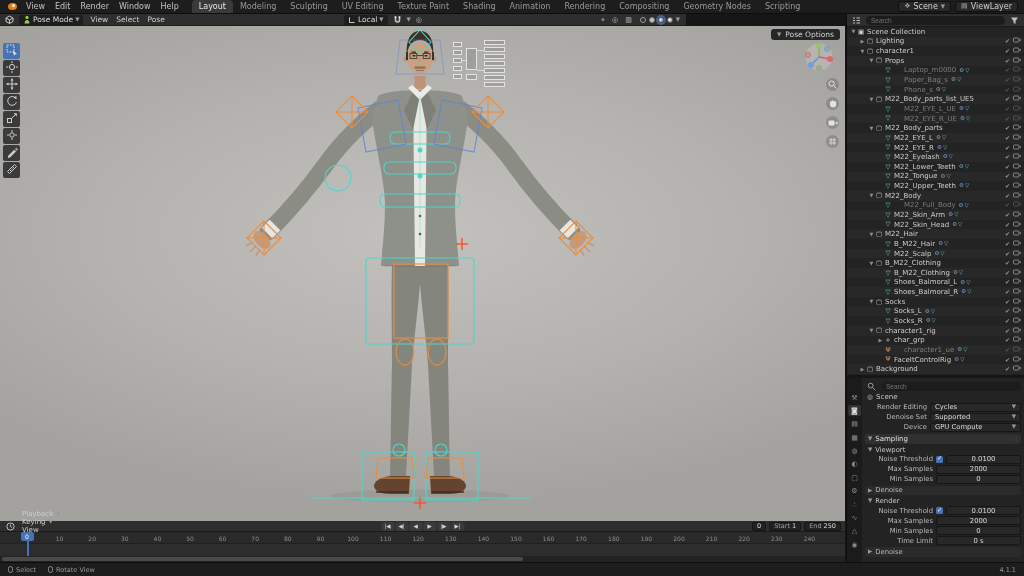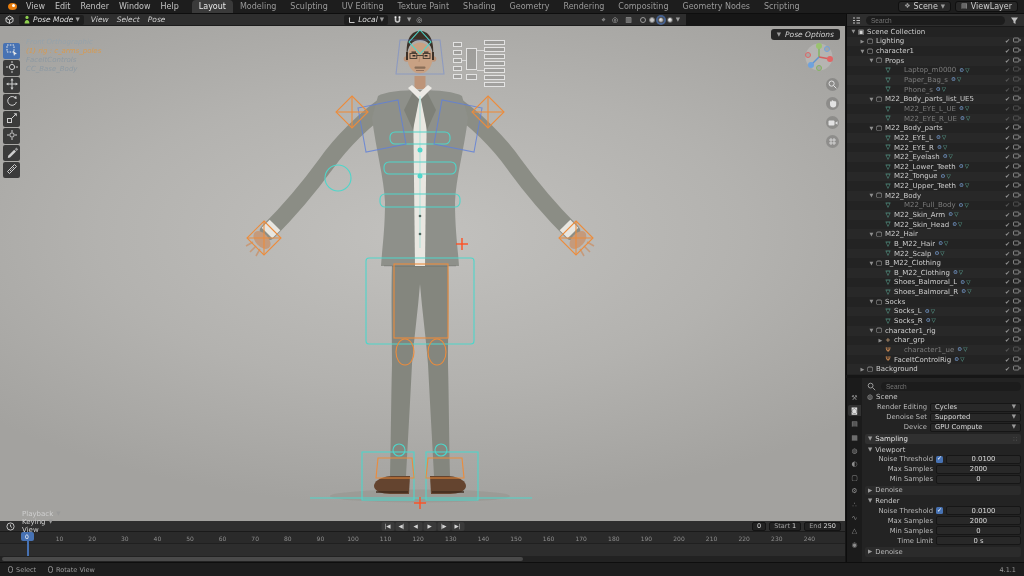--- a/index.html
+++ b/index.html
@@ -14,21 +14,21 @@
   .logo-orb::after{content:"";position:absolute;width:3px;height:3px;background:#fff;border-radius:50%;left:3.5px;top:1px;}
   .menu-item{padding:0 5px;height:14px;line-height:14px;color:#c3c3c3;}
   #ws-tabs{display:flex;margin-left:8px;height:14px;align-items:flex-start;}
   .ws-tab{padding:1px 7px;color:#999;border-radius:4px 4px 0 0;line-height:11px;height:13px;white-space:nowrap;}
   .ws-tab.active{background:#3a3a3a;color:#e8e8e8;}
   #topbar-right{margin-left:auto;display:flex;gap:4px;align-items:center;padding-right:2px;}
   .tb-pill{display:flex;align-items:center;gap:3px;background:#282828;border:1px solid #0f0f0f;border-radius:3px;height:11px;padding:0 5px;color:#cfcfcf;}
   .pill-icon{font-size:7px;color:#9f9f9f;line-height:1;}
 
   
-  #viewport{position:absolute;left:0;top:14px;width:686px;height:507px;background:#2e2e2e;font-style:italic;}
+  #viewport{position:absolute;left:0;top:14px;width:686px;height:507px;background:#2e2e2e;}
   #vp-header{position:absolute;left:0;top:0;width:100%;height:12px;background:#2e2e2e;border-bottom:1px solid #1c1c1c;
              display:flex;align-items:center;gap:3px;padding:0 3px;font-size:7.5px;z-index:6;}
   .vp-menu{padding:0 4px;color:#cfcfcf;white-space:nowrap;}
   .vp-drop{display:flex;align-items:center;gap:2px;background:#1e1e1e;border-radius:2px;height:10px;padding:0 4px;color:#dedede;white-space:nowrap;}
   .caret{font-size:5.5px;color:#9a9a9a;line-height:1;}
   .hdr-icon{height:10px;display:flex;align-items:center;justify-content:center;color:#c0c0c0;font-size:7px;padding:0 2px;}
   .sph{width:6px;height:6px;border-radius:50%;border:1px solid #9a9a9a;}
   .sph.solid{background:#c4c4c4;border-color:#777;}
   .sph.material{background:radial-gradient(circle at 35% 30%,#ececec,#8a8a8a);border-color:#666;}
   .sph.material.active{box-shadow:0 0 0 2px #46618f;}
@@ -130,21 +130,21 @@
         <span class="menu-item">Window</span>
         <span class="menu-item">Help</span>
       </div>
     <div id="ws-tabs">
         <span class="ws-tab active">Layout</span>
         <span class="ws-tab">Modeling</span>
         <span class="ws-tab">Sculpting</span>
         <span class="ws-tab">UV Editing</span>
         <span class="ws-tab">Texture Paint</span>
         <span class="ws-tab">Shading</span>
-        <span class="ws-tab">Geometry</span>
+        <span class="ws-tab">Animation</span>
         <span class="ws-tab">Rendering</span>
         <span class="ws-tab">Compositing</span>
         <span class="ws-tab">Geometry Nodes</span>
         <span class="ws-tab">Scripting</span>
       </div>
     <div id="topbar-right">
       <div class="tb-pill">
         <span class="pill-icon">❖</span>
         <span>Scene</span>
         <span class="caret">▼</span>
@@ -312,26 +312,20 @@
           <line x1="414" y1="477" x2="426" y2="477"></line>
             <line x1="420" y1="471" x2="420" y2="483"></line>
         </g>
       </svg>
 
       <div id="pose-options">
         <span class="caret">▼</span>
         <span>Pose Options</span>
       </div>
 
-      <div id="vp-info">
-          <div style="color: rgb(150, 162, 170);">Front Orthographic</div>
-          <div style="color: rgb(215, 154, 80);">(1) rig : c_arms_poles</div>
-          <div style="color: rgb(141, 153, 162);">FaceItControls</div>
-          <div style="color: rgb(141, 153, 162);">CC_Base_Body</div>
-        </div>
 
       <div id="toolbar">
           <div class="tool-btn active">
             <span><svg width="12" height="12">
                 <rect x="1" y="1" width="7" height="7" fill="none" stroke="#e8e8e8" stroke-dasharray="1.6 1.2"></rect>
                 <path d="M7 6.5 11 10 9 10.3 8 12 Z" fill="#e8e8e8"></path>
               </svg></span>
           </div>
           <div class="tool-btn">
             <span><svg width="12" height="12">

